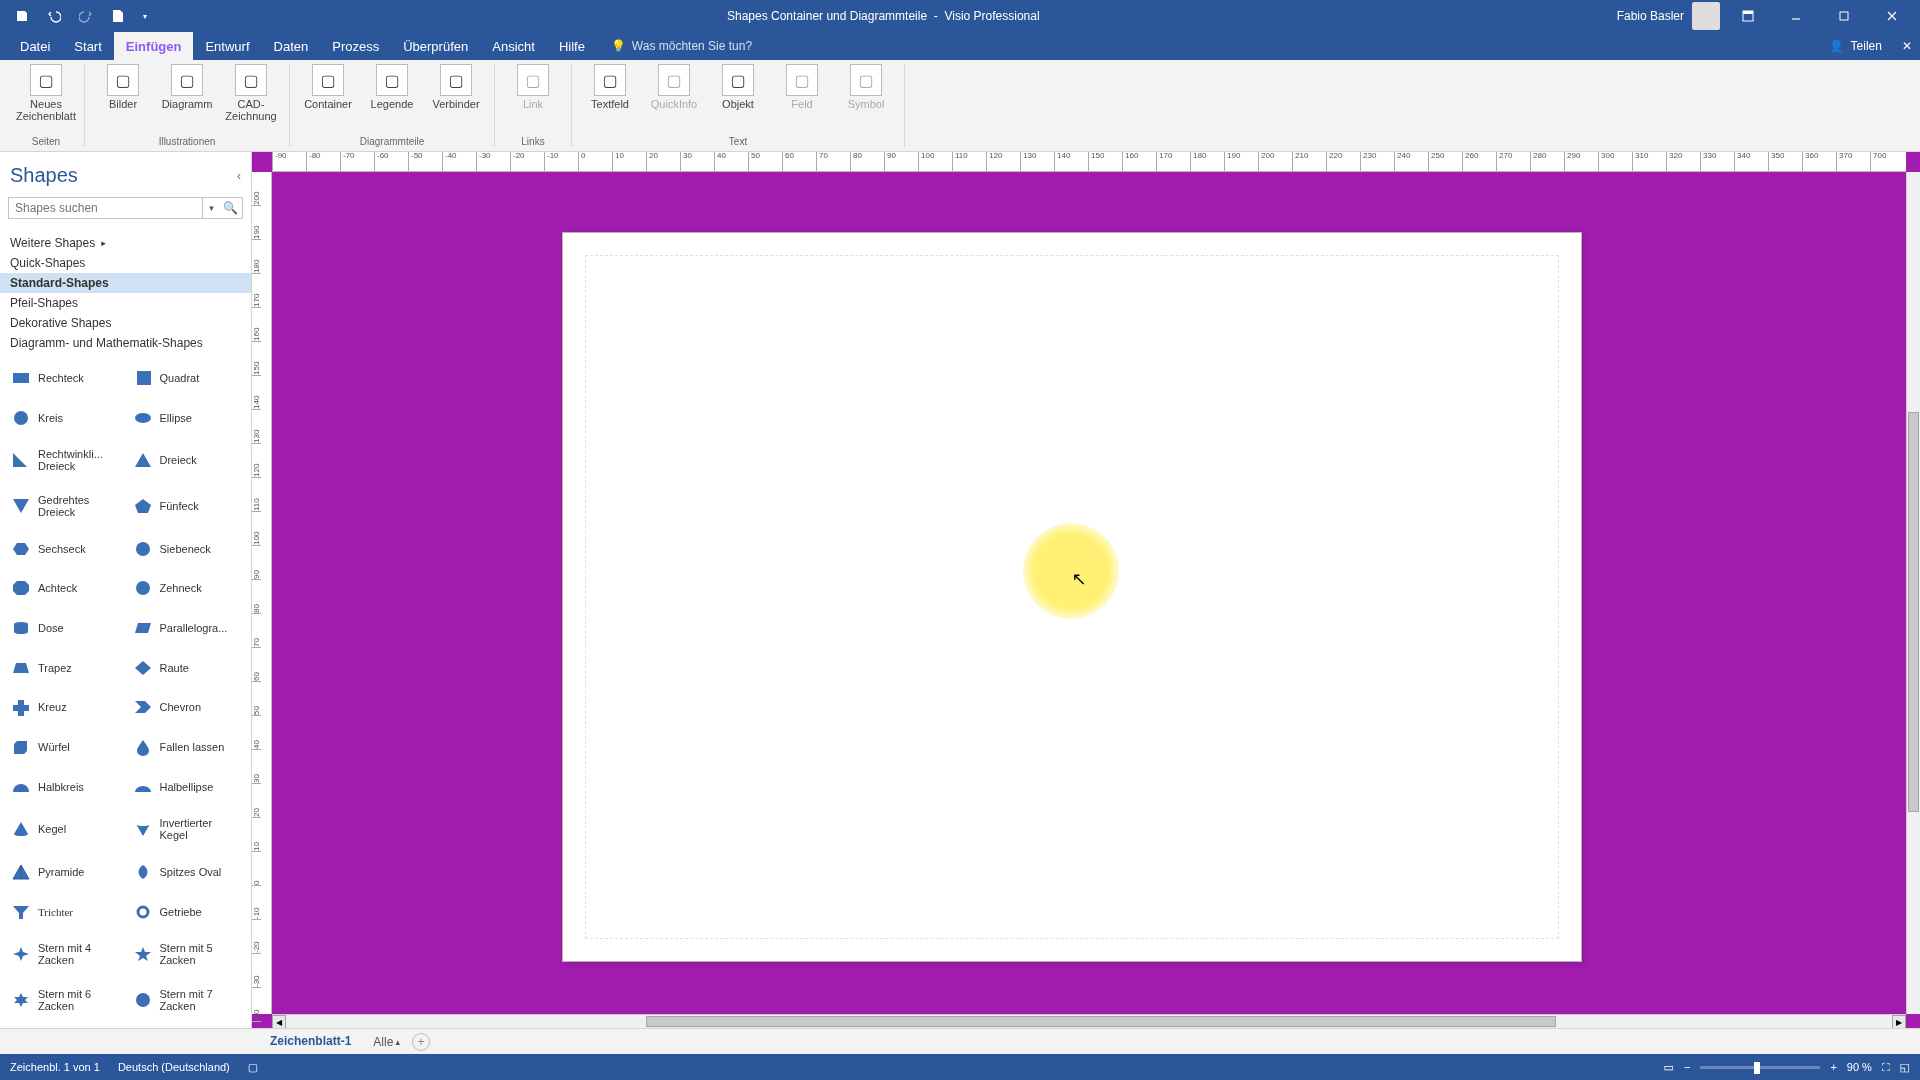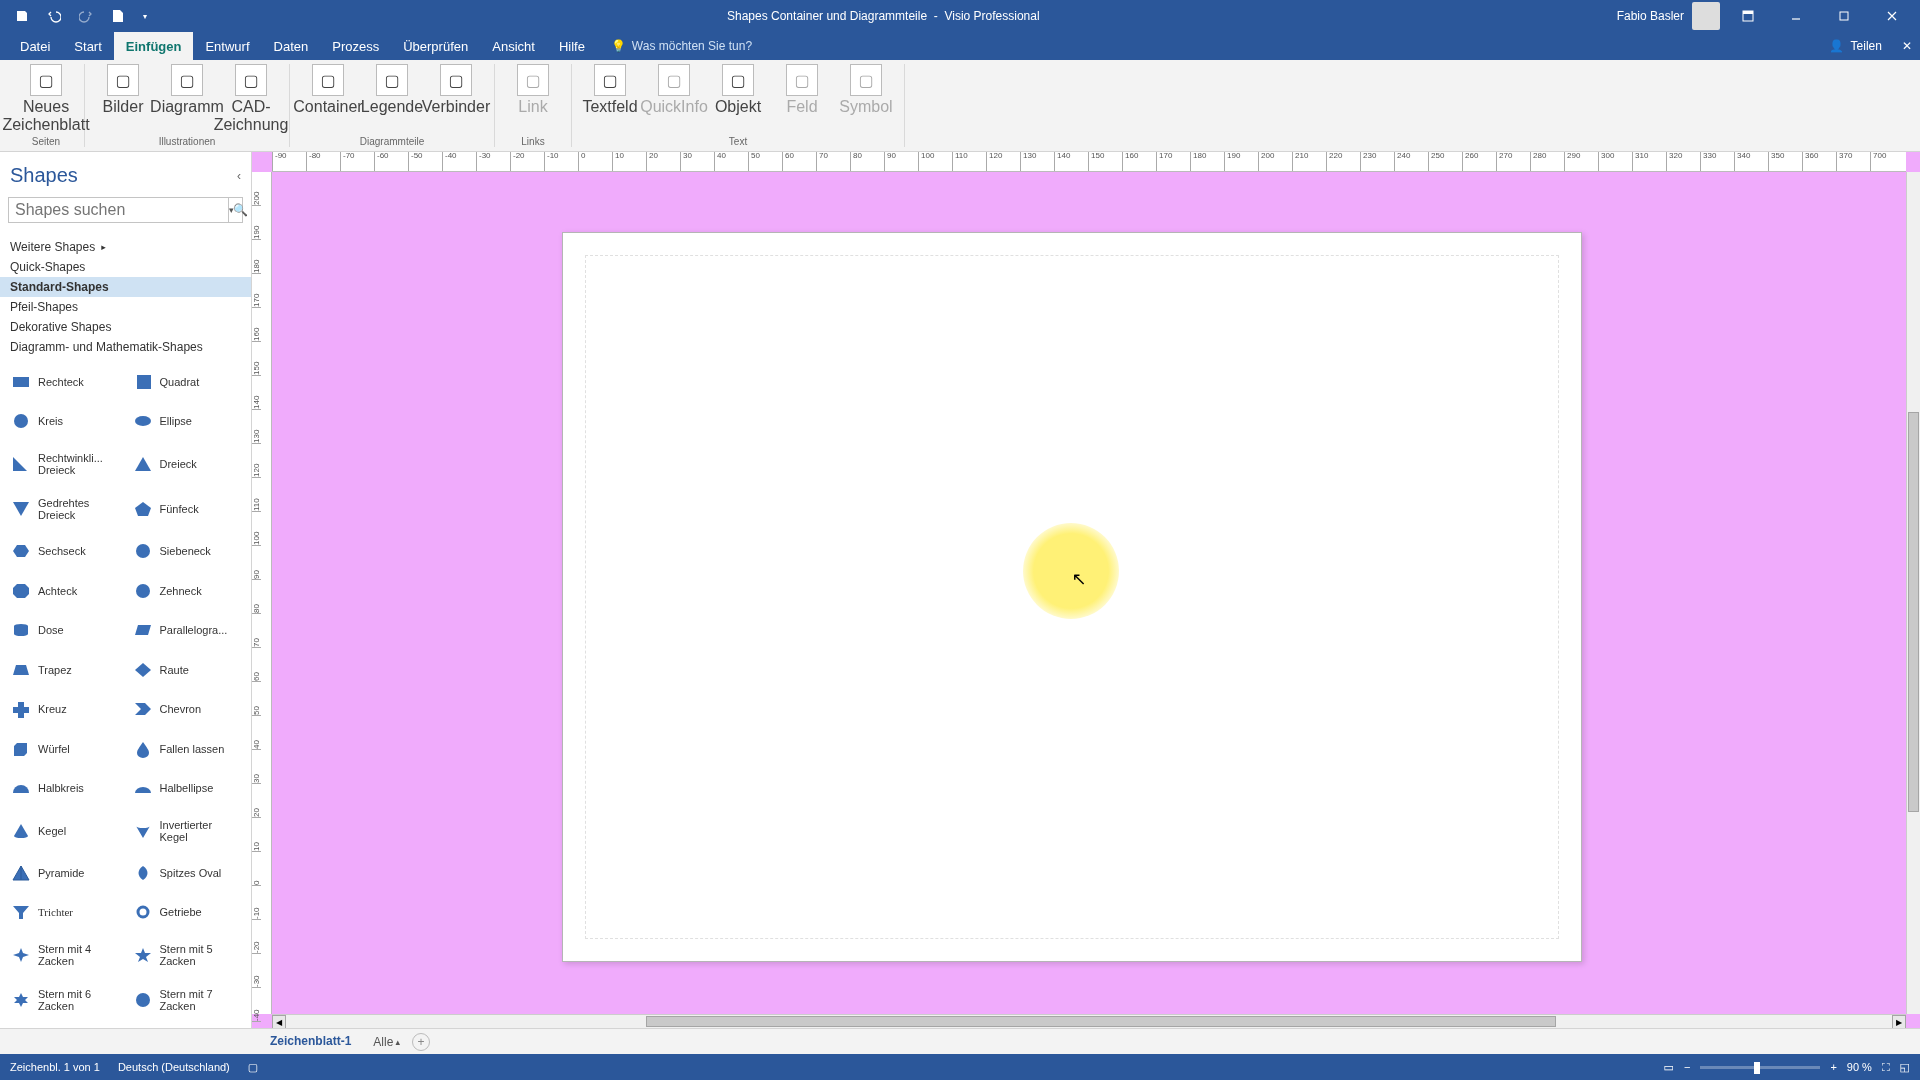--- a/index.html
+++ b/index.html
@@ -8,51 +8,51 @@
 .titlebar { height: 32px; background: #2b579a; display: flex; align-items: center; color: #fff; font-size: 12px; }
 .titlebar-left { display: flex; align-items: center; gap: 12px; padding-left: 12px; }
 .qat-btn { width: 20px; height: 20px; display: flex; align-items: center; justify-content: center; cursor: pointer; }
 .titlebar-center { flex: 1; text-align: center; }
 .titlebar-right { display: flex; align-items: center; gap: 8px; padding-right: 8px; }
 .avatar { width: 28px; height: 28px; background: #ddd; border-radius: 2px; }
 .win-btn { width: 40px; height: 24px; display: flex; align-items: center; justify-content: center; cursor: pointer; }
 
 .menubar { height: 28px; background: #2b579a; display: flex; align-items: center; padding-left: 8px; position: relative; }
 .menu-tab { padding: 0 12px; height: 28px; display: flex; align-items: center; color: #fff; font-size: 13px; cursor: pointer; }
-.menu-tab.active { background: #f3f3f3; color: #0f766e; font-weight: 600; }
+.menu-tab.active { background: #f3f3f3; color: #8b5cf6; font-weight: 600; }
 .menubar-right { position: absolute; right: 8px; display: flex; align-items: center; gap: 6px; color:#fff; font-size: 12px; }
 .tellme { display: flex; align-items: center; gap: 6px; margin-left: 14px; color: #cfe0f4; font-size: 12px; }
 
 .ribbon { height: 92px; background: #f3f3f3; border-bottom: 1px solid #d4d4d4; display: flex; padding: 4px 8px; }
 .ribbon-group { display: flex; flex-direction: column; border-right: 1px solid #d9d9d9; padding: 0 10px; }
 .ribbon-group-row { display: flex; gap: 8px; flex: 1; align-items: flex-start; }
 .ribbon-group-label { font-size: 10px; color: #666; text-align: center; padding-top: 2px; }
 .ribbon-btn { display: flex; flex-direction: column; align-items: center; justify-content: flex-start; width: 56px; cursor: pointer; color:#444; }
 .ribbon-btn.disabled { color: #aaa; }
 .ribbon-icon { width: 32px; height: 32px; background: #fff; border: 1px solid #bbb; display:flex; align-items:center; justify-content:center; margin-bottom:2px; font-size:16px;}
-.ribbon-btn span { font-size: 16px; text-align: center; line-height: 1.1; }
+.ribbon-btn span { font-size: 11px; text-align: center; line-height: 1.1; }
 
 .workspace { display: flex; height: calc(1080px - 32px - 28px - 92px - 26px - 26px); }
 
 .shapes-pane { width: 252px; border-right: 1px solid #d4d4d4; background: #fff; display: flex; flex-direction: column; }
 .shapes-header { padding: 12px 10px 6px 10px; font-size: 20px; color: #2b579a; display: flex; justify-content: space-between; align-items:center;}
 .shapes-search { margin: 4px 8px; display: flex; border: 1px solid #c4c4c4; }
-.shapes-search input { flex: 1; padding: 3px 6px; font-size: 16px; border: none; outline: none; }
+.shapes-search input { flex: 1; padding: 3px 6px; font-size: 12px; border: none; outline: none; }
 .shapes-search .dd { width: 18px; border-left: 1px solid #c4c4c4; display:flex; align-items:center; justify-content:center; font-size:9px; color:#555; cursor:pointer;}
 .shapes-search .go { width: 22px; display:flex; align-items:center; justify-content:center; font-size:12px; color:#555; cursor:pointer;}
 .shapes-cats { margin: 10px 0 0 0; }
 .cat-item { padding: 3px 10px; font-size: 12px; cursor: pointer; color:#333; }
 .cat-item.expand { display:flex; align-items:center; gap:6px;}
 .cat-item.active { background: #cfe2f3; font-weight: 600; }
 .shapes-grid { flex: 1; overflow-y: auto; padding: 10px 6px; display: grid; grid-template-columns: 1fr 1fr; row-gap: 10px; column-gap: 4px;}
 .shape-cell { display: flex; align-items: center; gap: 6px; font-size: 11px; color: #333; cursor: grab; padding: 2px 4px;}
 .shape-icon { width: 22px; height: 18px; display:flex; align-items:center; justify-content:center; flex-shrink:0; }
 .shape-icon svg { width: 20px; height: 18px; }
 
-.canvas-area { flex: 1; position: relative; background: #f0abfc; overflow:hidden; }
+.canvas-area { flex: 1; position: relative; background: #a21caf; overflow:hidden; }
 .ruler-h { position: absolute; top: 0; left: 20px; right: 14px; height: 20px; background: #fff; border-bottom: 1px solid #bbb; font-size: 8px; color: #555; display:flex; align-items:flex-end;}
 .ruler-h .tick { width: 34px; border-left:1px solid #aaa; padding-left:2px; height: 20px; display:flex; align-items:flex-start;}
 .ruler-v { position: absolute; top: 20px; left: 0; bottom: 14px; width: 20px; background: #fff; border-right: 1px solid #bbb; font-size: 8px; color: #555; }
 .ruler-v .tick { height: 34px; border-top: 1px solid #aaa; writing-mode: vertical-rl; transform: rotate(180deg); padding-bottom:2px; display:flex; align-items:flex-end;}
 .page { position: absolute; top: 80px; left: 310px; width: 1020px; height: 730px; background: #fff; border: 1px solid #b5b5b5; box-shadow: 2px 2px 6px rgba(0,0,0,0.15); }
 .page-inner { position:absolute; top:22px; left:22px; right:22px; bottom:22px; border:1px dashed #e0e0e0;}
 .highlight-spot { position: absolute; top: 290px; left: 460px; width: 96px; height: 96px; border-radius: 50%; background: radial-gradient(circle, #fff176 0%, #fff176 55%, rgba(255,241,118,0) 80%); display:flex; align-items:center; justify-content:center;}
 .cursor-arrow { font-size:18px; color:#000; transform: translate(8px,8px);}
 .vscroll { position:absolute; right:0; top:20px; bottom:14px; width:14px; background:#f0f0f0; border-left:1px solid #ccc;}
 .vscroll .thumb{ position:absolute; left:1px; right:1px; top:240px; height:400px; background:#c9c9c9; border:1px solid #a5a5a5; cursor:pointer;}

